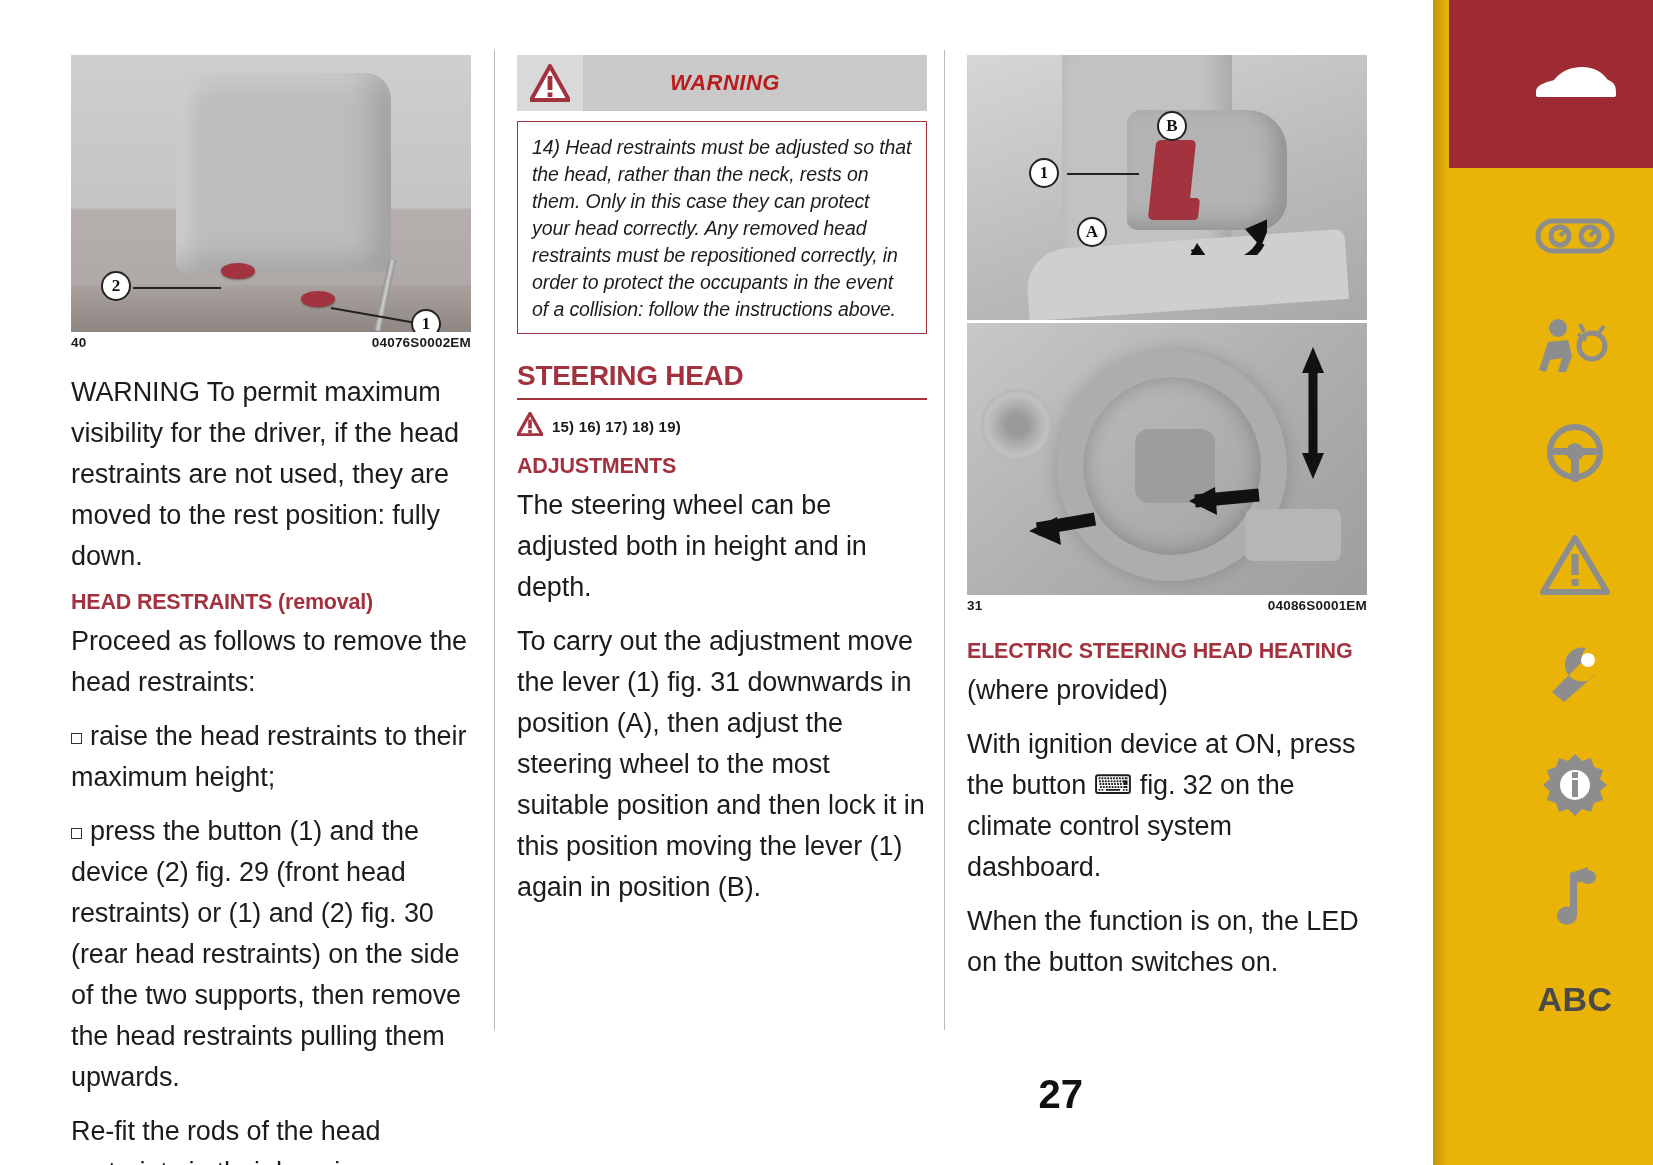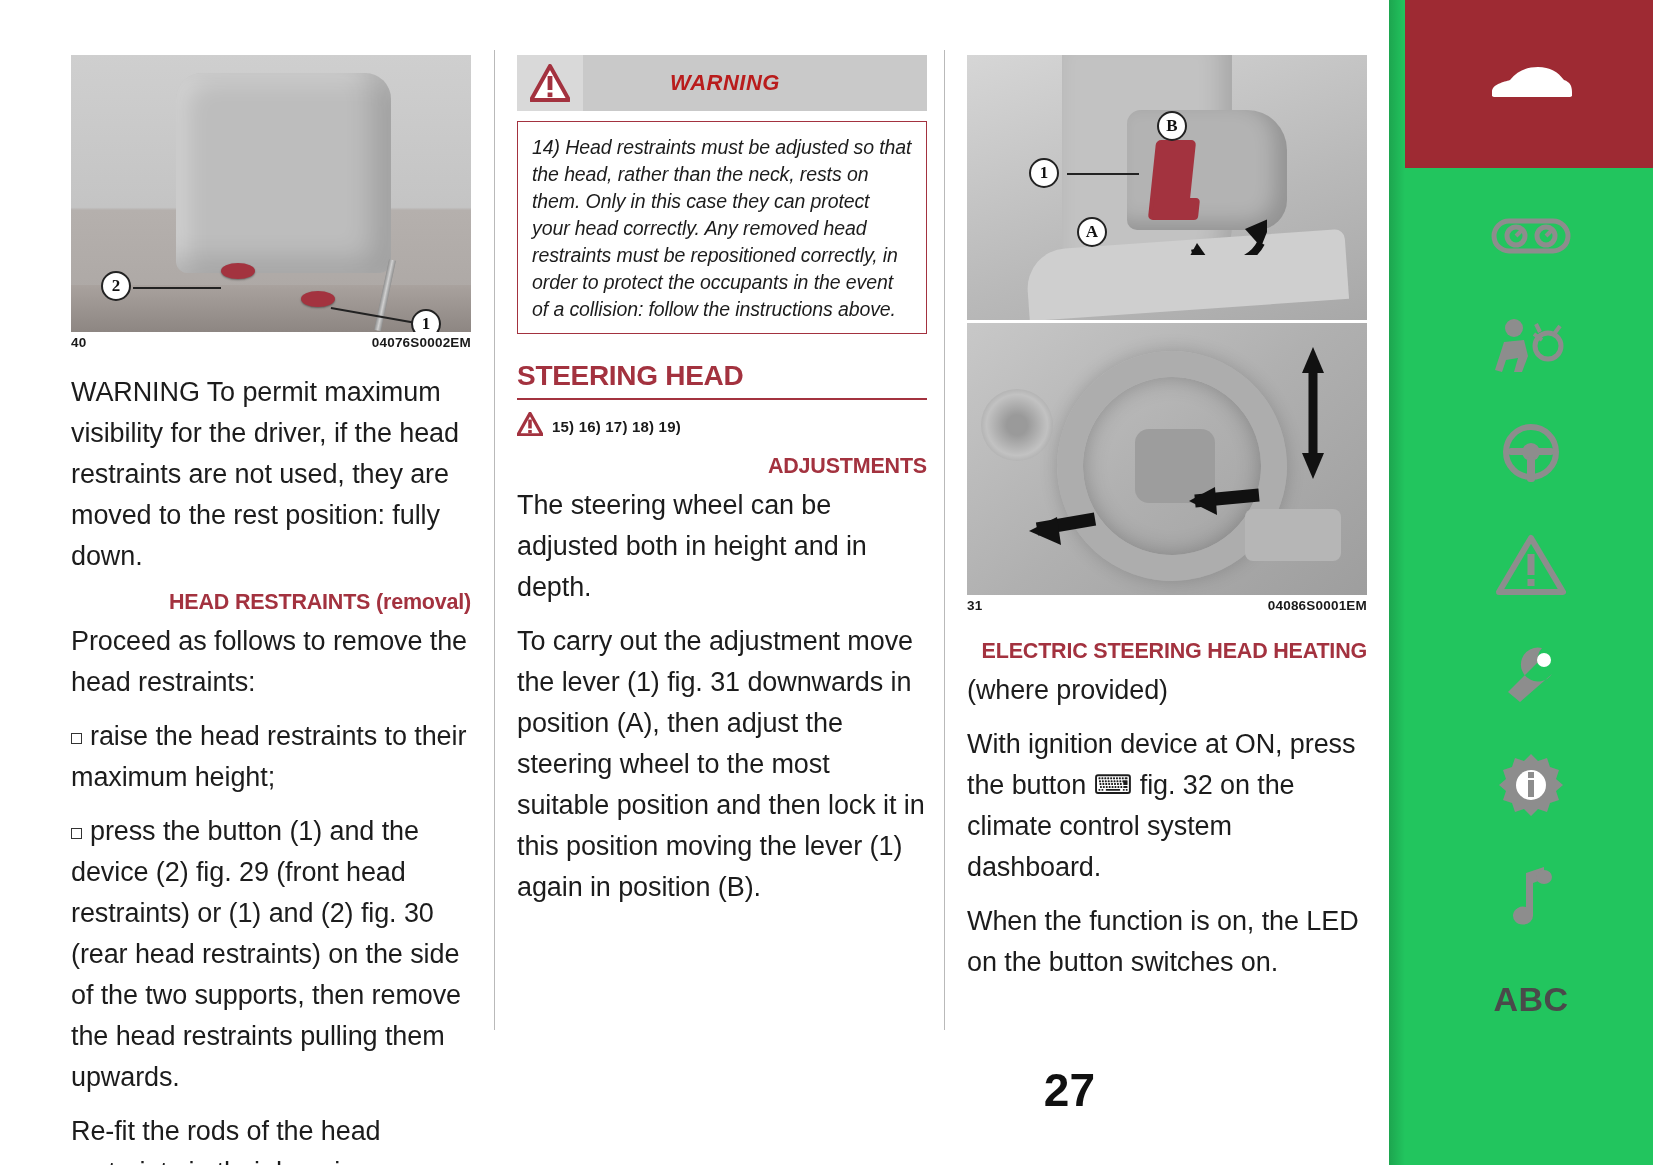--- a/index.html
+++ b/index.html
@@ -148,21 +148,20 @@
     margin: 0 0 13px 0;
     color: #1c1c1c;
     letter-spacing: -0.1px;
   }
   .h-red {
     color: #a3323f;
     font-size: 21.5px;
     font-weight: bold;
     margin: 6px 0 6px 0;
     letter-spacing: -0.2px;
-    text-align: right;
   }
   .bullet-line { position: relative; padding-left: 0; }
   .sq { display: inline-block; width: 11px; height: 11px; border: 1.6px solid #333; margin-right: 8px; position: relative; top: -1px; }
 
   
   .warn-head {
     display: flex; align-items: center;
     background: #c9c9c9;
     height: 56px;
     position: relative;
@@ -199,44 +198,44 @@
   .sec-rule { height: 2px; background: #a3323f; margin-bottom: 12px; }
 
   .refline { display: flex; align-items: center; gap: 9px; margin: 6px 0 14px 0; }
   .refline .nums { font-size: 15px; font-weight: bold; letter-spacing: 0.2px; }
 
   .tri-icon { display:inline-block; }
 
   
   .sidebar {
     position: absolute; right: 0; top: 0;
-    width: 264px; height: 1165px;
-    background: #22c55e;
+    width: 220px; height: 1165px;
+    background: #eab308;
   }
   .sb-shadow {
     position: absolute; left: 0; top: 0; width: 16px; height: 100%;
     background: linear-gradient(90deg, rgba(0,0,0,0.16), rgba(0,0,0,0));
   }
   .sb-active {
     position: absolute; left: 16px; top: 0; width: 252px; height: 168px;
     background: #9e2a33;
     display: flex; align-items: center; justify-content: center;
   }
   .sb-item {
     position: absolute; left: 16px; width: 252px; height: 118px;
     display: flex; align-items: center; justify-content: center;
     color: #8a8a8a;
   }
   .sb-abc {
     font-size: 34px; font-weight: bold; color: #4a4a4a; letter-spacing: 0.5px;
   }
 
   .pageno {
-    position: absolute; right: 290px; bottom: 48px;
-    font-size: 46px; font-weight: bold; color: #111;
+    position: absolute; right: 302px; bottom: 48px;
+    font-size: 40px; font-weight: bold; color: #111;
   }
 </style>
 </head>
 <body>
 
 <div class="page">
 
   <div class="divider div1"></div>
   <div class="divider div2"></div>
 

